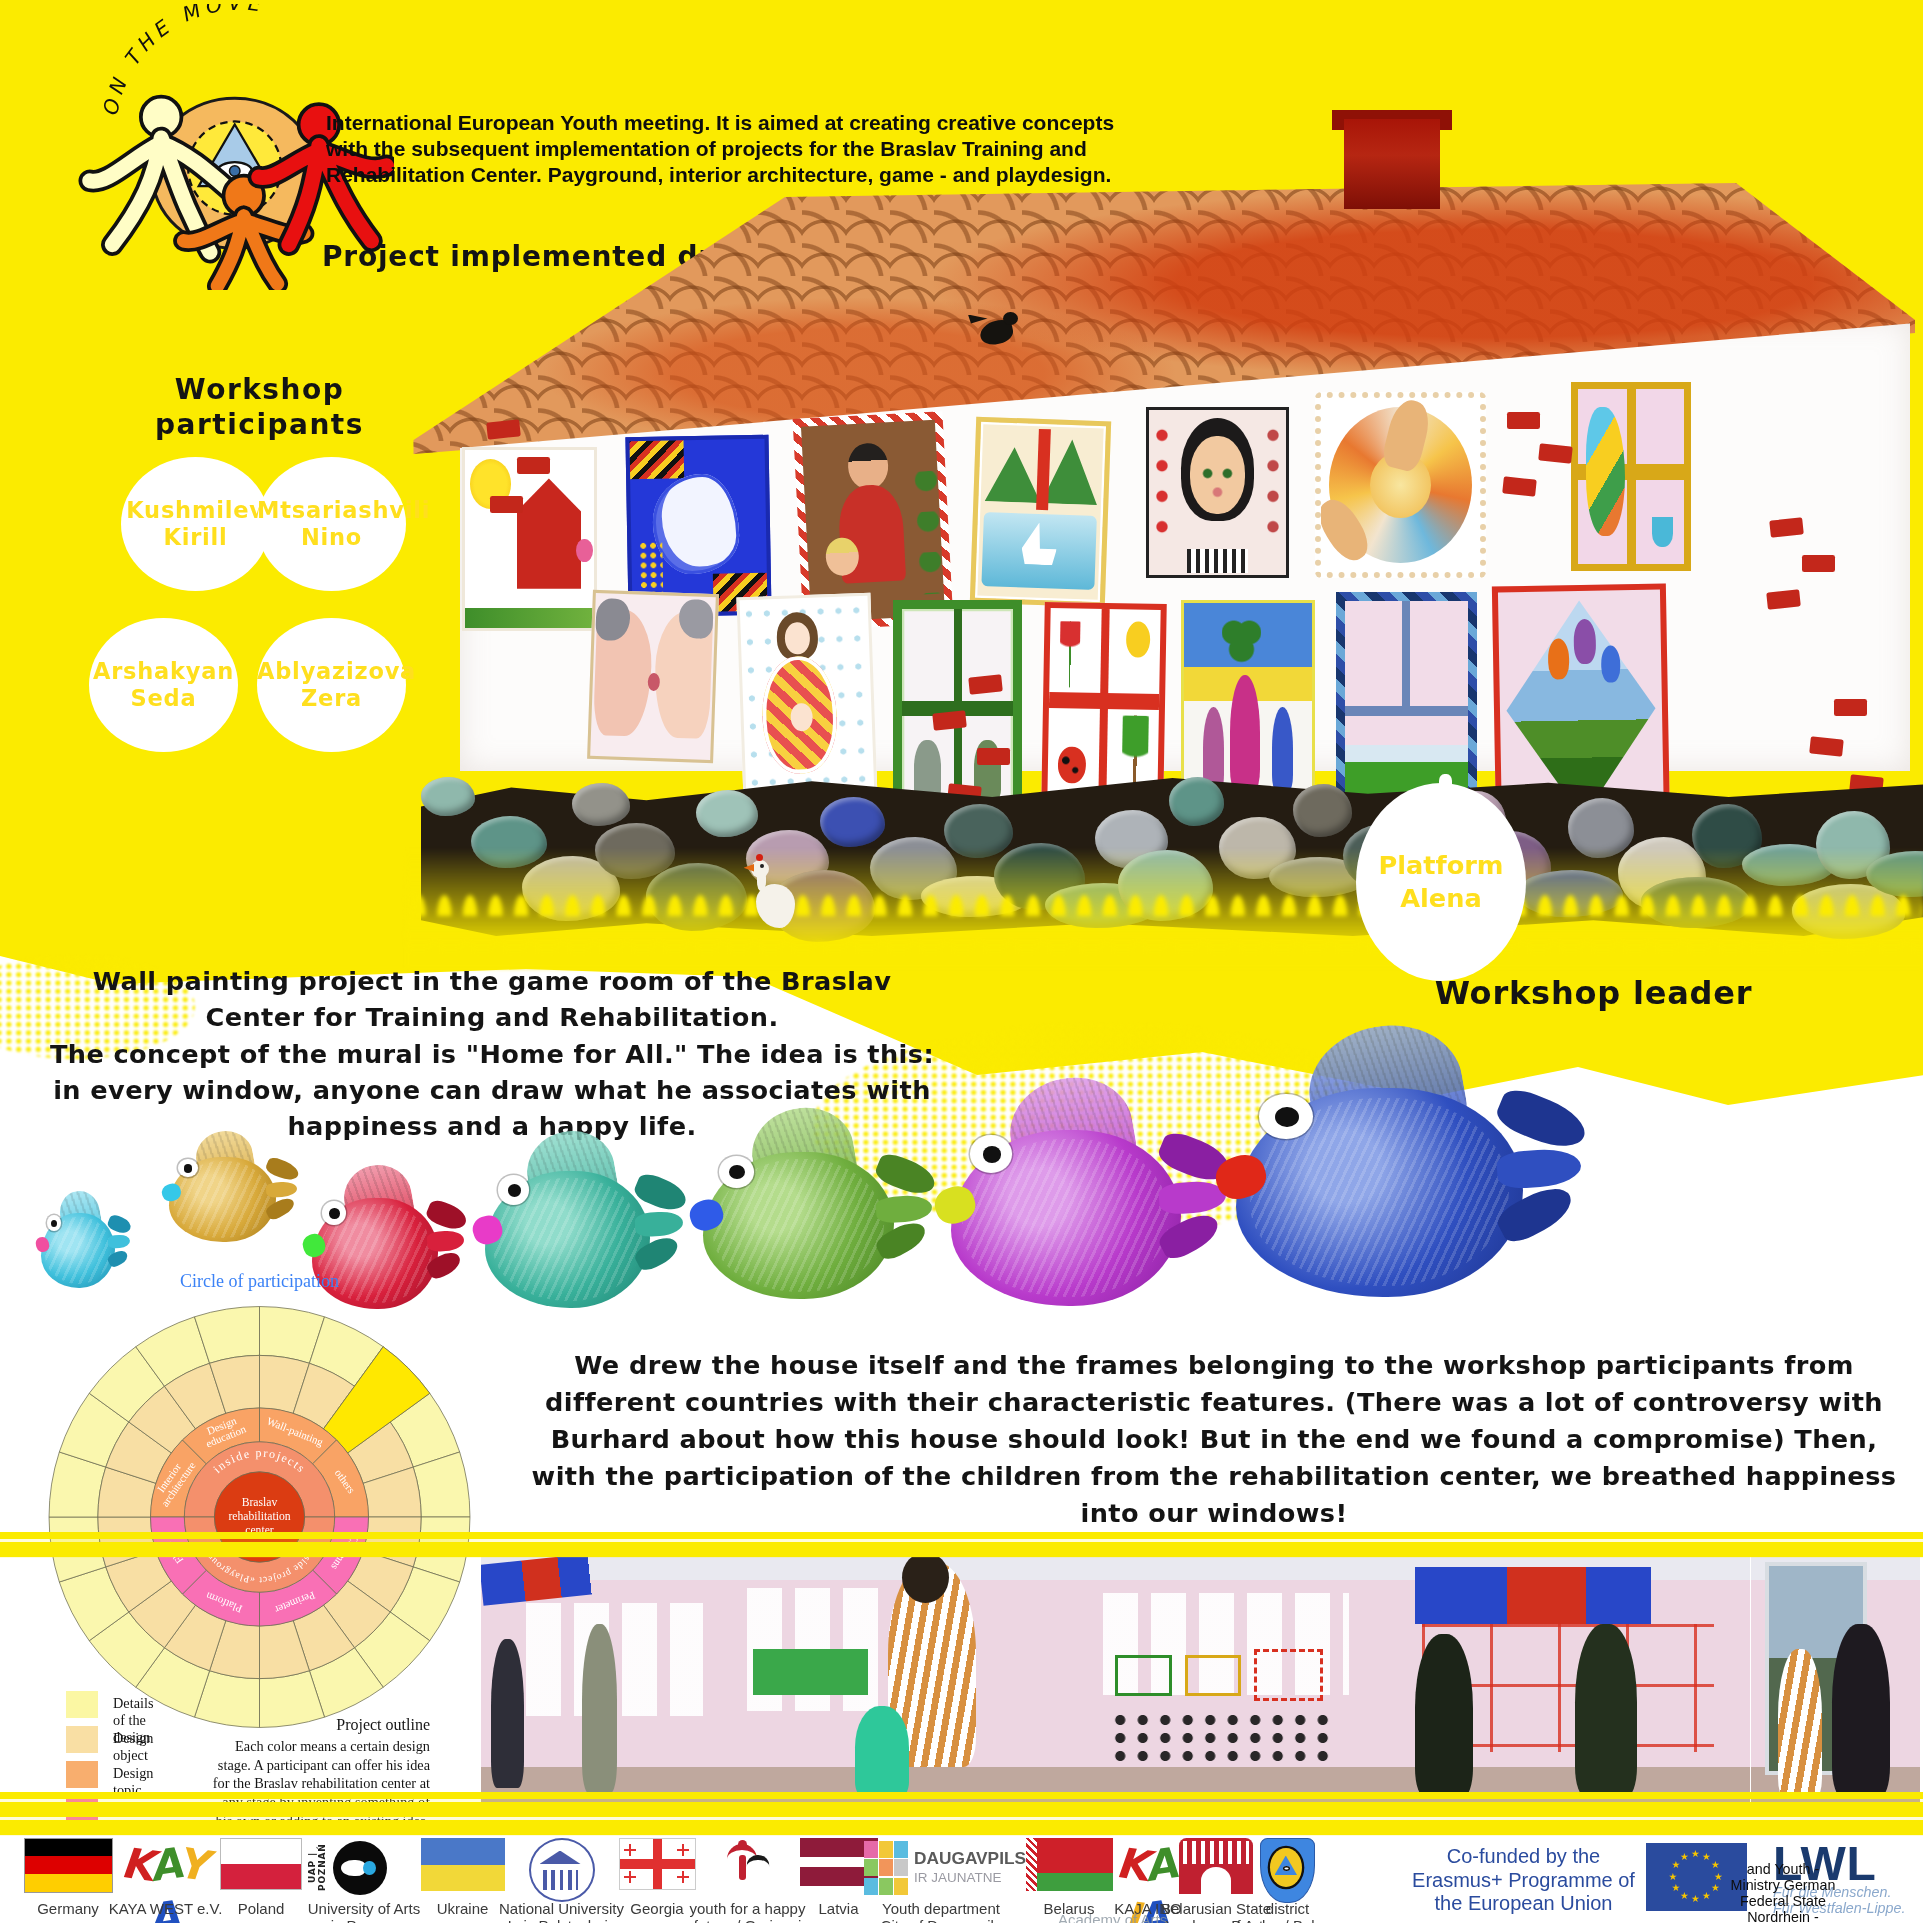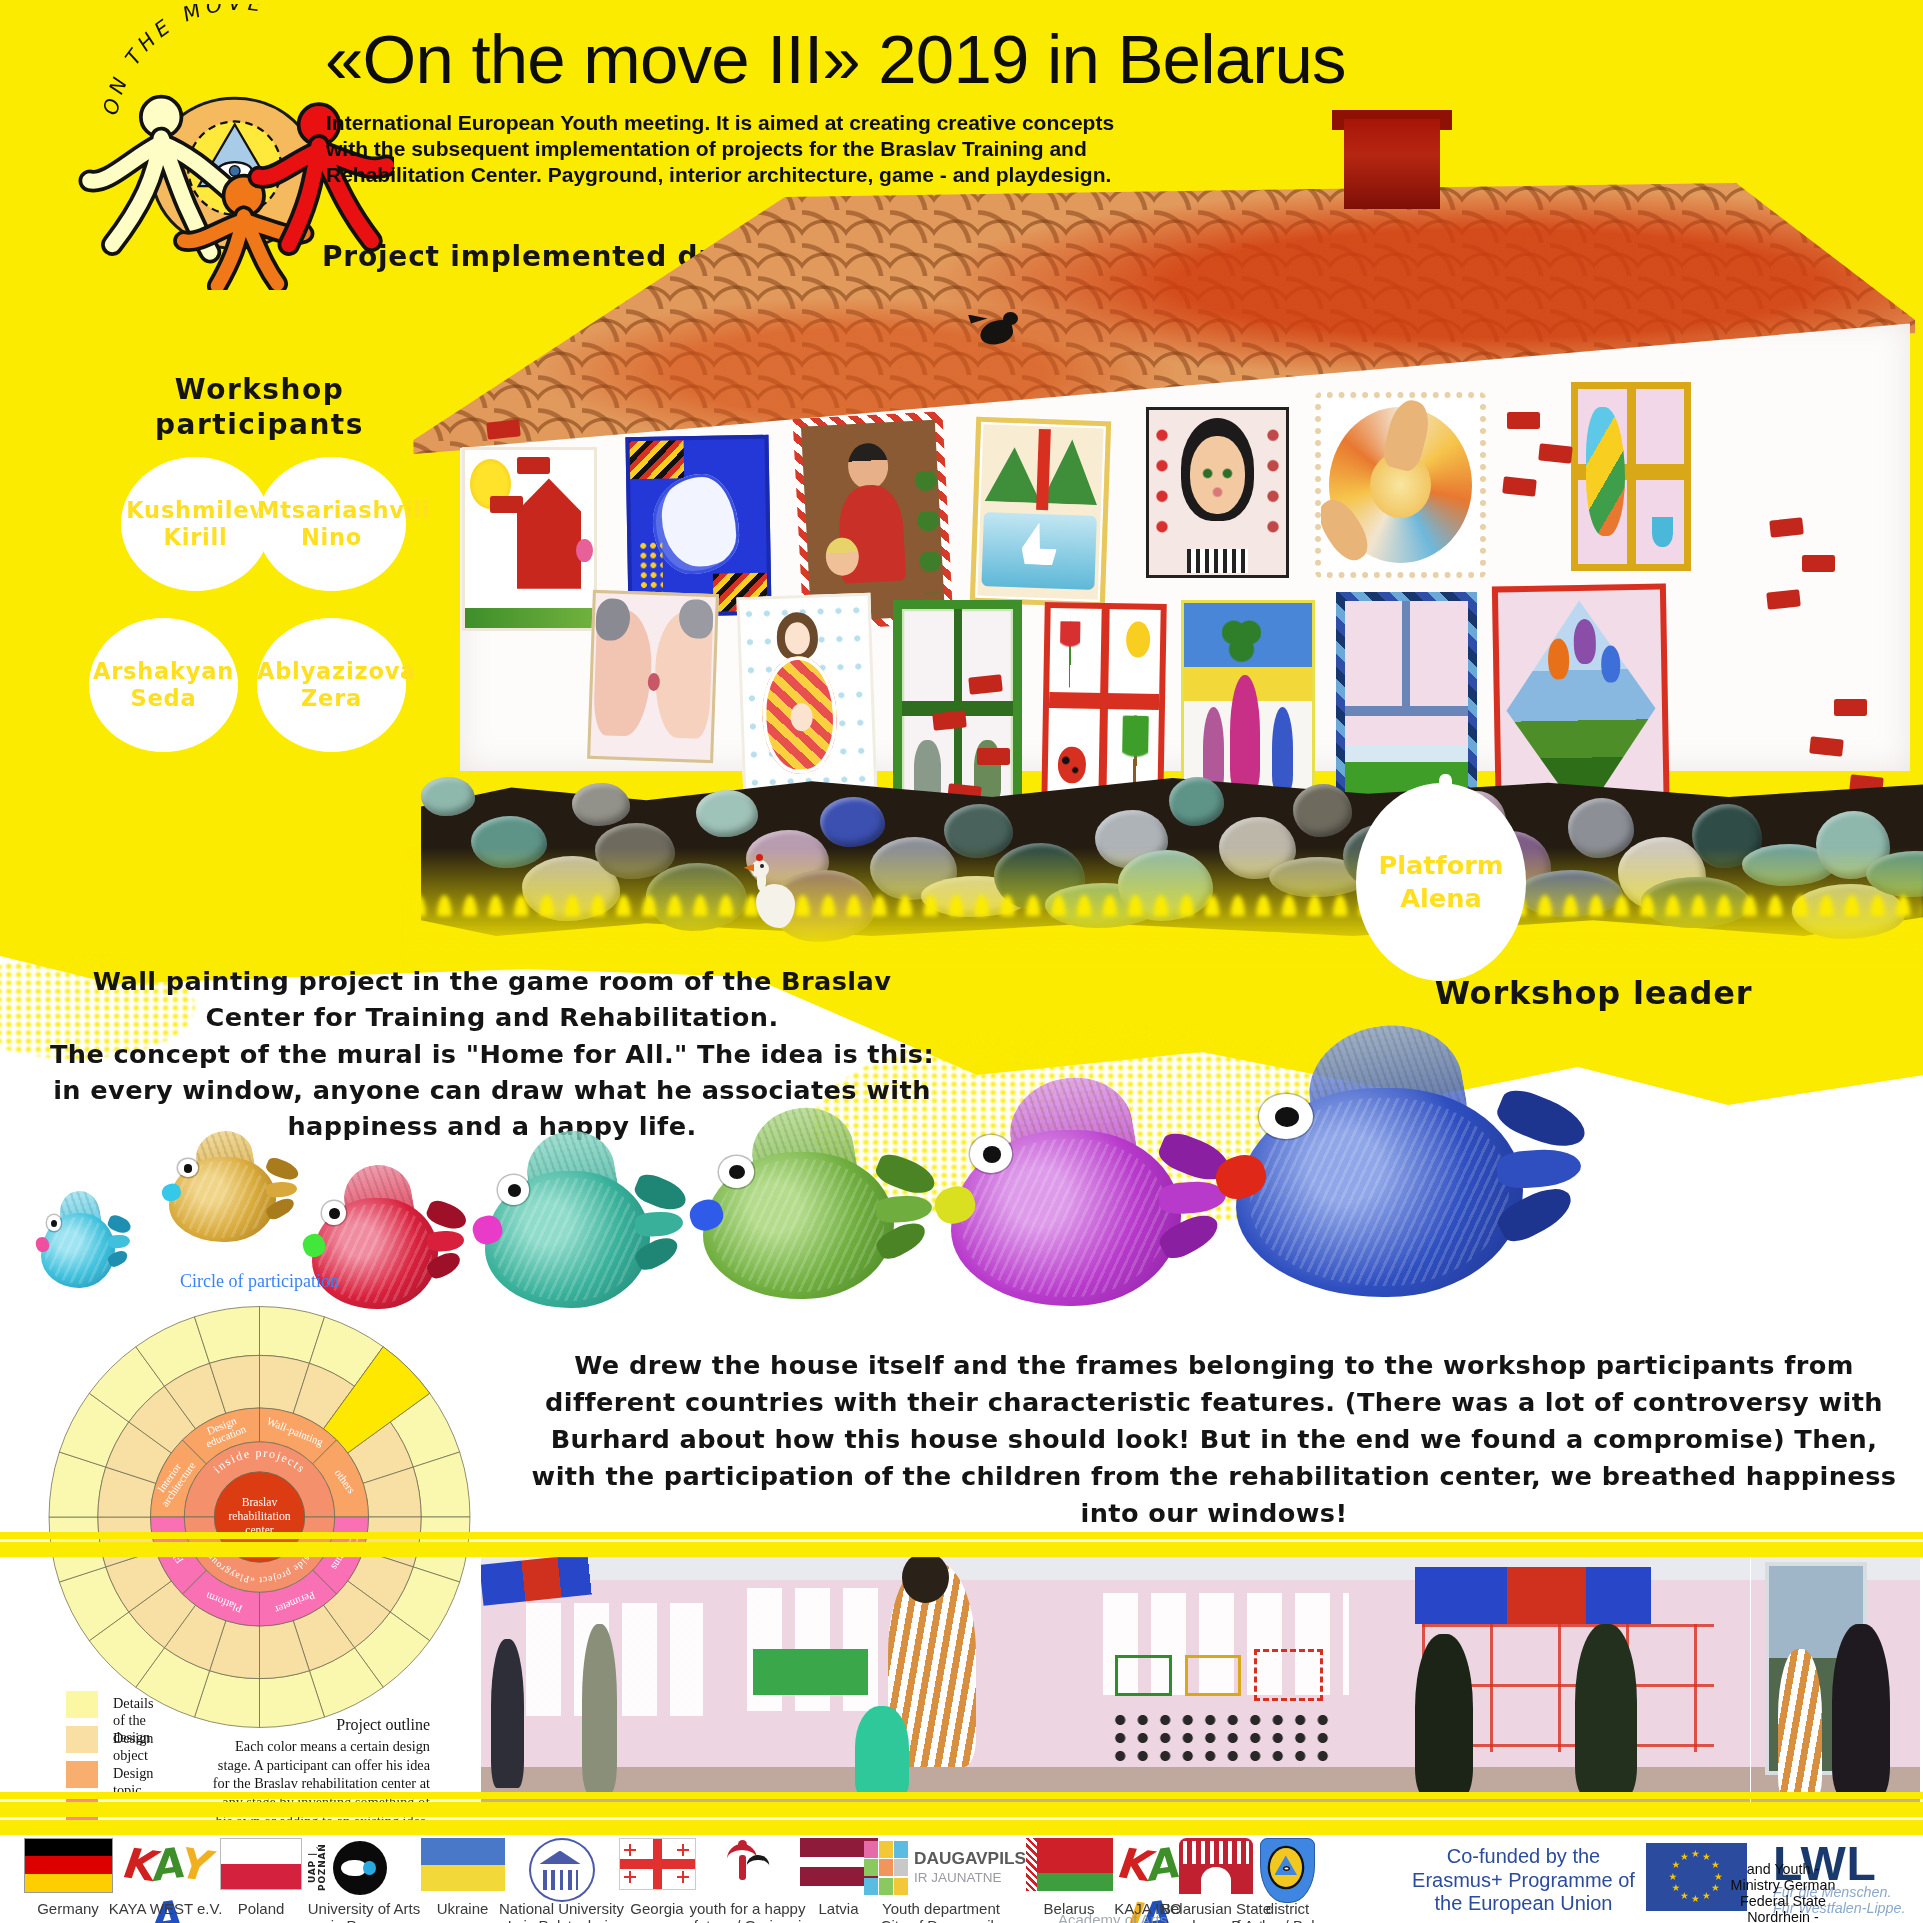--- a/index.html
+++ b/index.html
@@ -290,21 +290,20 @@
          <path d="M230 282 C222 320 215 340 195 375 M230 282 C248 320 255 345 275 372 M230 288 C195 300 170 320 150 315 M230 288 C265 298 290 312 310 305" fill="none" stroke="#F07818" stroke-width="18"></path>
         </g>
       <g>
           <circle cx="330" cy="160" r="27" fill="#E81010" stroke="#111" stroke-width="5"></circle>
          <path d="M330 188 C322 240 315 270 290 320 M330 188 C352 235 365 270 400 315 M330 195 C295 210 270 235 250 230 M330 195 C365 205 395 225 420 215" fill="none" stroke="#111" stroke-width="30"></path>
          <path d="M330 188 C322 240 315 270 290 320 M330 188 C352 235 365 270 400 315 M330 195 C295 210 270 235 250 230 M330 195 C365 205 395 225 420 215" fill="none" stroke="#E81010" stroke-width="20"></path>
         </g>
     </g>
   </svg>
 
-  <div id="page-title">«On the move III» 2019 in Belarus</div>
   <div id="intro">International European Youth meeting. It is aimed at creating creative concepts with the subsequent implementation of projects for the Braslav Training and Rehabilitation Center.  Payground, interior architecture, game -  and playdesign.</div>
   <div id="camp-line">Project implemented during the camp in Braslaw 2019</div>
 
   <div id="participants-heading" class="pre">Workshop
 participants</div>
   <div id="participants-circles">
       <div class="pcircle" style="left:89px;top:457px;margin-left:32px;">
         <span class="pname1">Kushmilev</span>
         <span class="pname2">Kirill</span>
       </div>

